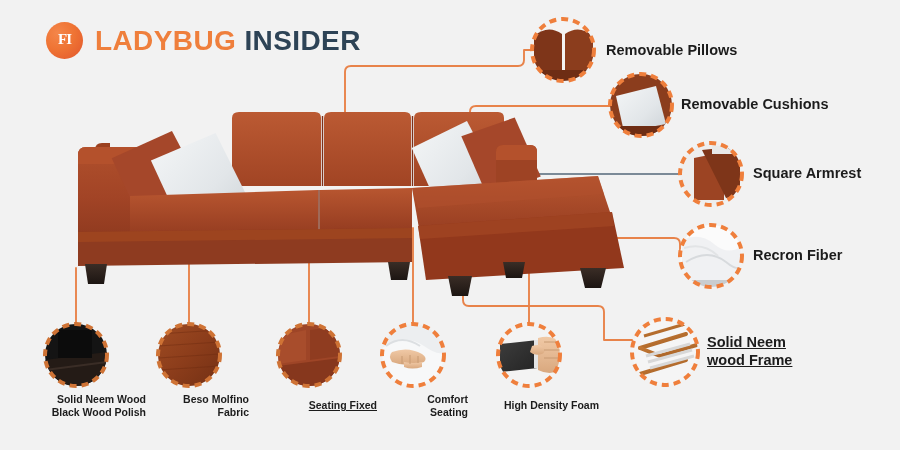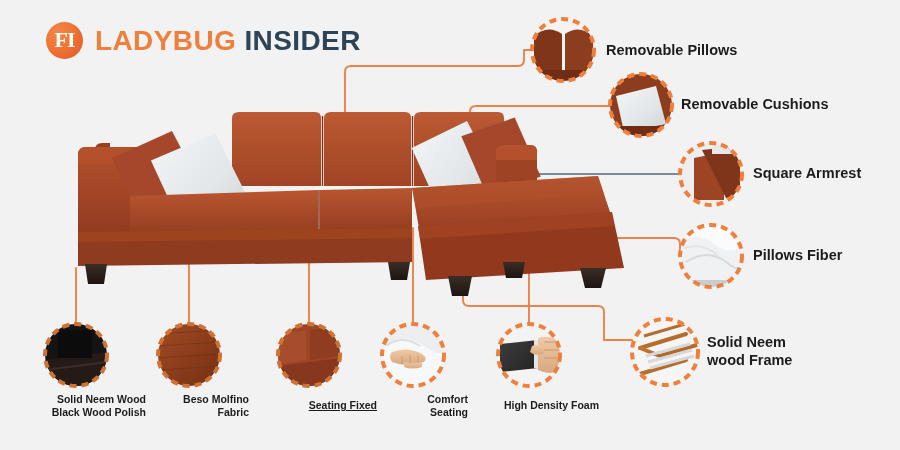--- a/index.html
+++ b/index.html
@@ -14,21 +14,21 @@
 
   
   .brand{position:absolute;left:46px;top:22px;display:flex;align-items:center;gap:12px;}
   .brand-mark{
     width:37px;height:37px;border-radius:50%;
     background:radial-gradient(circle at 32% 30%,#f4864a 0%,#ef7434 45%,#e1552c 100%);
     display:flex;align-items:center;justify-content:center;
     position:relative;
   }
   .brand-mark .mono{
-    color:#fff;font-size:22px;font-weight:bold;letter-spacing:-1px;
+    color:#fff;font-size:15px;font-weight:bold;letter-spacing:-1px;
     font-family:"Liberation Serif", serif;line-height:1;
     position:relative;top:-1px;
   }
   .brand-text{font-size:28px;font-weight:bold;letter-spacing:.4px;line-height:1;white-space:nowrap;}
   .brand-a{color:#ef7f3c;}
   .brand-b{color:#2d4356;}
 
   
   svg#art{position:absolute;left:0;top:0;width:900px;height:450px;}
 
@@ -331,22 +331,22 @@
             <path d="M544,358 L558,358"></path>
         </g>
       </g>
       <circle cx="529" cy="355" r="31" fill="none" stroke="#ef7f3c" stroke-width="4" stroke-dasharray="7 5"></circle>
     </g>
   </svg>
 
   <div class="lbl lbl-r" style="left:606px;top:42px;">Removable Pillows</div>
   <div class="lbl lbl-r" style="left:753px;top:165px;">Square Armrest</div>
   <div class="lbl lbl-r" style="left:681px;top:96px;">Removable Cushions</div>
-  <div class="lbl lbl-r" style="left:753px;top:247px;">Pillows Fiber</div>
-  <div class="lbl lbl-r" style="left:707px;top:334px;">Solid Neem
+  <div class="lbl lbl-r" style="left:753px;top:247px;">Recron Fiber</div>
+  <div class="lbl lbl-r" style="left:707px;top:334px;text-decoration:underline;">Solid Neem
 wood Frame</div>
 
   <div class="lbl lbl-b" style="left:6px;top:393px;width:140px;">Solid Neem Wood
 Black Wood Polish</div>
   <div class="lbl lbl-b" style="left:129px;top:393px;width:120px;">Beso Molfino
 Fabric</div>
   <div class="lbl lbl-b" style="left:257px;top:399px;width:120px;text-decoration:underline;">Seating Fixed</div>
   <div class="lbl lbl-b" style="left:459px;top:399px;width:140px;">High Density Foam</div>
   <div class="lbl lbl-b" style="left:358px;top:393px;width:110px;">Comfort
 Seating</div>

